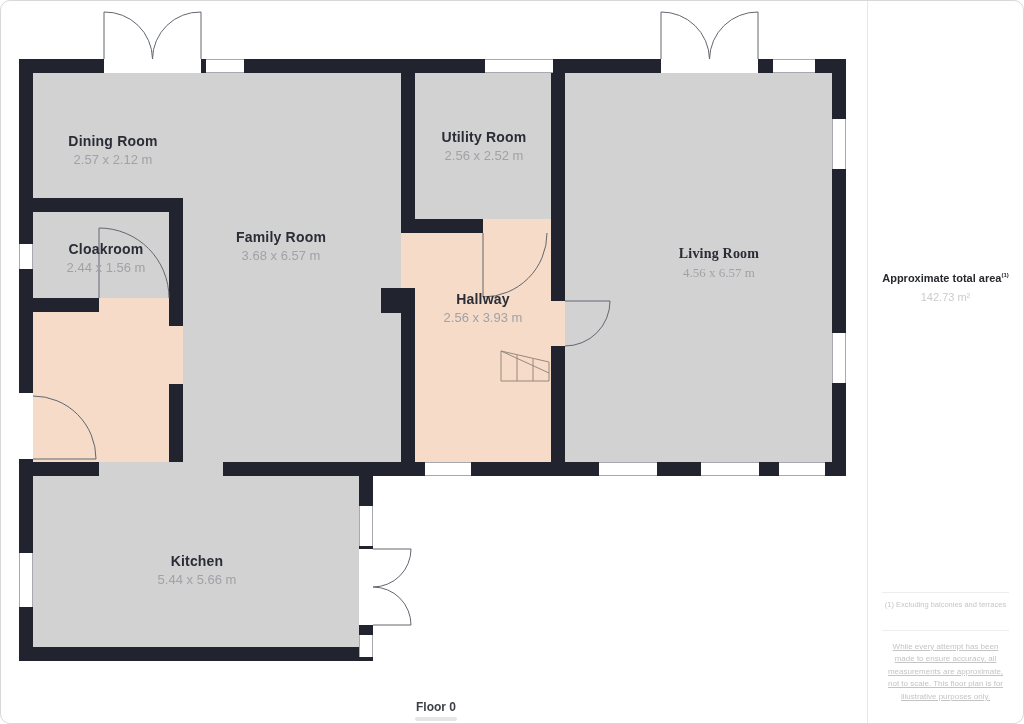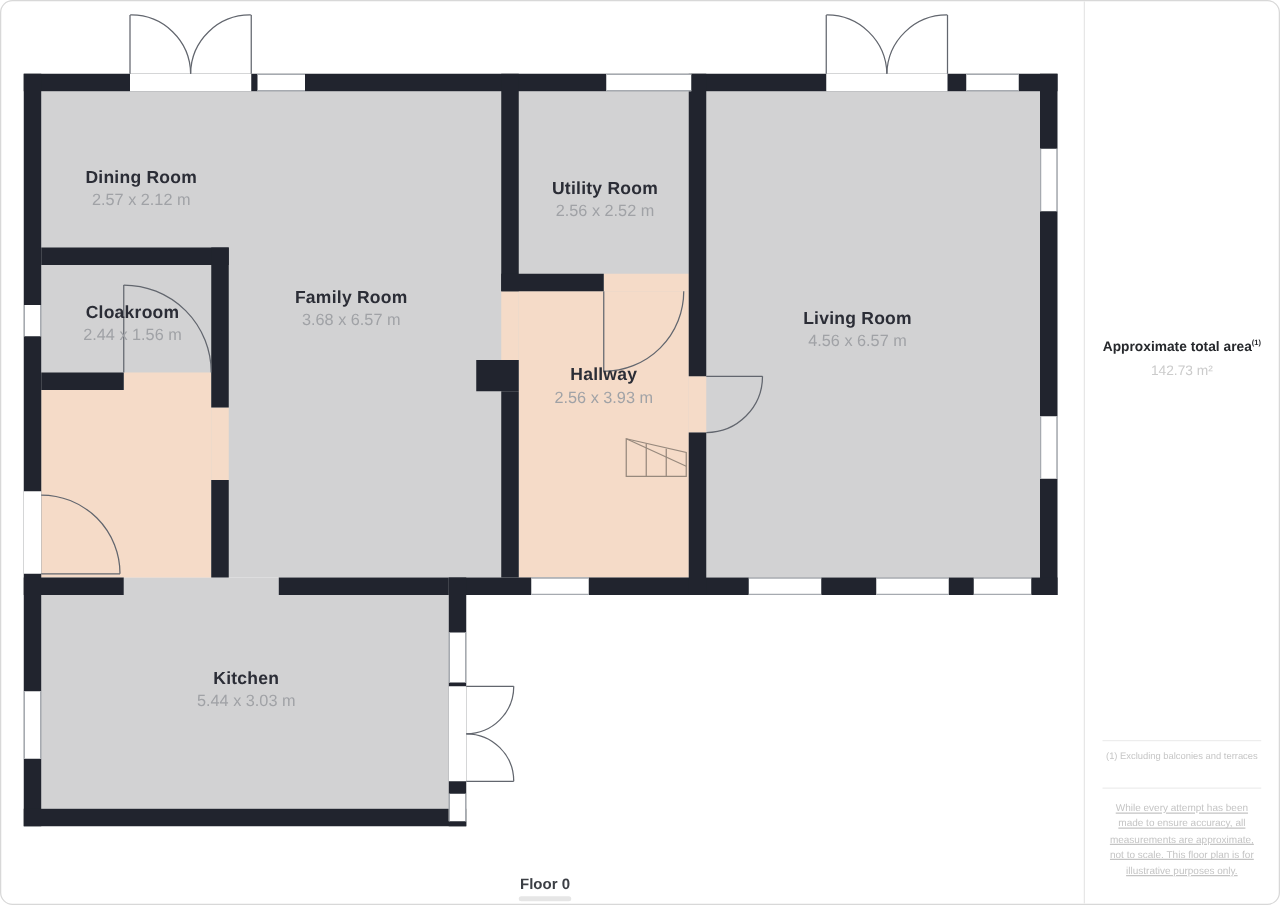--- a/index.html
+++ b/index.html
@@ -120,43 +120,43 @@
       <path d="M516,354 V380"></path>
       <path d="M532,358 V380"></path>
       <path d="M500,350 L548,372"></path>
     </g>
   </svg>
 
   <div class="room-label" style="left:27px;top:132px;">
     <div class="nm">Dining Room</div>
       <div class="dm">2.57 x 2.12 m</div>
   </div>
-  <div class="room-label" style="left:398px;top:141px;">
+  <div class="room-label" style="left:398px;top:128px;">
     <div class="nm">Utility Room</div>
       <div class="dm">2.56 x 2.52 m</div>
   </div>
-  <div class="room-label" style="left:600px;top:245px;">
+  <div class="room-label" style="left:633px;top:245px;font-family:Liberation Serif, serif;">
     <div class="nm">Living Room</div>
       <div class="dm">4.56 x 6.57 m</div>
   </div>
   <div class="room-label" style="left:20px;top:240px;">
     <div class="nm">Cloakroom</div>
       <div class="dm">2.44 x 1.56 m</div>
   </div>
   <div class="room-label" style="left:195px;top:228px;text-align:center;">
     <div class="nm">Family Room</div>
       <div class="dm">3.68 x 6.57 m</div>
   </div>
   <div class="room-label" style="left:397px;top:290px;">
     <div class="nm">Hallway</div>
       <div class="dm">2.56 x 3.93 m</div>
   </div>
-  <div class="room-label" style="left:111px;top:533px;">
+  <div class="room-label" style="left:111px;top:552px;">
     <div class="nm">Kitchen</div>
-      <div class="dm">5.44 x 3.03 m</div>
+      <div class="dm">5.44 x 5.66 m</div>
   </div>
 
   <div class="floor-tab">
     <span>Floor 0</span>
     <div class="bar"></div>
   </div>
 
   <div class="side-divider"></div>
   <div class="side">
     <div class="ata">

